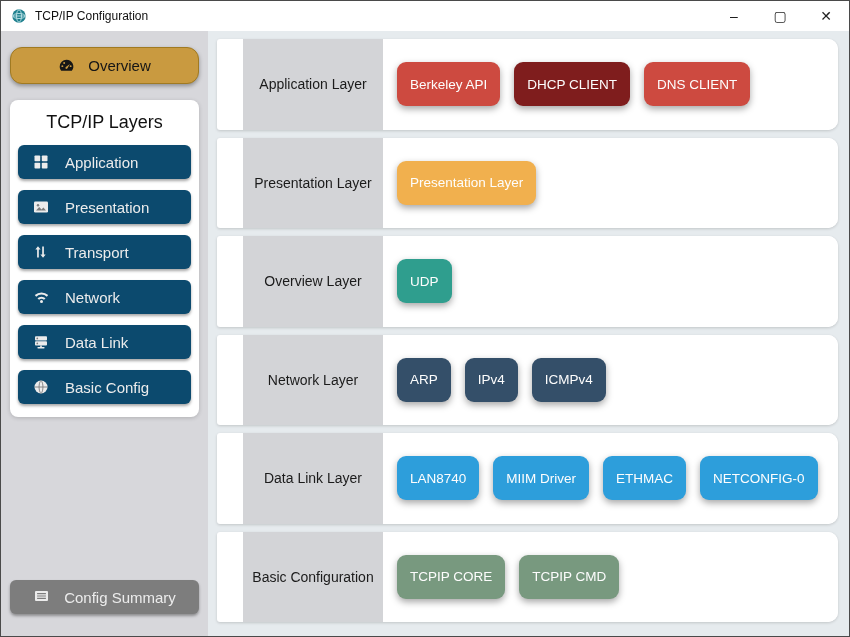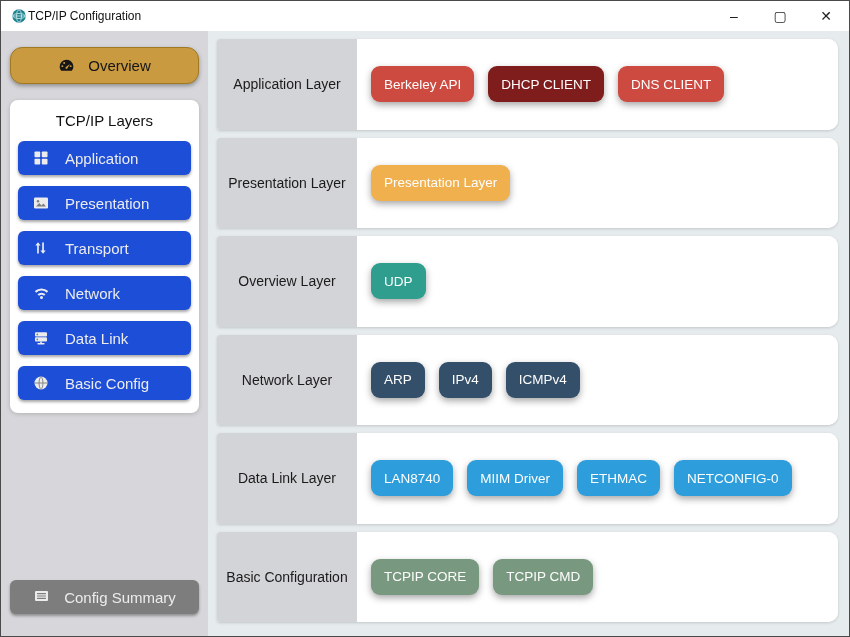--- a/index.html
+++ b/index.html
@@ -2,48 +2,48 @@
 <html><head>
 <meta charset="utf-8">
 <style>
   * { box-sizing: border-box; margin: 0; padding: 0; }
   html,body { width:850px; height:637px; }
   body { font-family:"Liberation Sans", sans-serif; background:#fff; }
 
   .window { width:850px; height:637px; border:1px solid #4a4a4a; display:flex; flex-direction:column; background:#e6ebee; overflow:hidden; }
 
   
-  .titlebar { height:30px; flex:0 0 30px; background:#ffffff; display:flex; align-items:center; padding-left:10px; gap:1px; }
+  .titlebar { height:30px; flex:0 0 30px; background:#ffffff; display:flex; align-items:center; padding-left:10px; gap:8px; }
   .app-icon svg { display:block; }
   .title-text { font-size:12px; color:#101010; }
   .controls { margin-left:auto; display:flex; height:100%; }
   .ctrl { width:46px; height:100%; display:flex; align-items:center; justify-content:center; font-size:14px; color:#1f1f1f; cursor:default; }
 
   
   .app-body { flex:1; display:flex; min-height:0; }
 
   
   .sidebar { width:207px; flex:0 0 207px; background:#d7d7db; position:relative; padding:16px 9px 0 9px; }
   .overview-btn { width:100%; height:37px; border-radius:12px; background:#c99a40; border:1px solid #a07a22; display:flex; align-items:center; justify-content:center; gap:13px; font-size:15px; color:#161616; font-family:inherit; box-shadow:0 2px 4px rgba(0,0,0,.35); cursor:pointer; }
   .overview-btn .icn svg { display:block; }
 
   .layers-panel { margin-top:16px; background:#ffffff; border-radius:8px; padding:12px 8px 2px 8px; box-shadow:0 1px 4px rgba(0,0,0,.18); }
-  .panel-title { text-align:center; font-size:15px; color:#111; margin-bottom:12px; }
-  .side-btn { width:100%; height:34px; margin-bottom:11px; border-radius:6px; background:#1d4ed8; border:none; color:#ececec; display:flex; align-items:center; gap:15px; padding:0 8px 0 15px; font-size:15px; font-family:inherit; box-shadow:0 2px 3px rgba(0,0,0,.35); cursor:pointer; }
+  .panel-title { text-align:center; font-size:18px; color:#111; margin-bottom:12px; }
+  .side-btn { width:100%; height:34px; margin-bottom:11px; border-radius:6px; background:#0c4a6e; border:none; color:#ececec; display:flex; align-items:center; gap:15px; padding:0 8px 0 15px; font-size:15px; font-family:inherit; box-shadow:0 2px 3px rgba(0,0,0,.35); cursor:pointer; }
   .side-btn .icn { width:17px; display:flex; }
   .side-btn .icn svg { display:block; }
 
   .summary-btn { position:absolute; left:9px; right:9px; bottom:22px; height:34px; border-radius:6px; background:#7d7d7d; border:none; color:#ececec; display:flex; align-items:center; justify-content:center; gap:14px; font-size:15px; font-family:inherit; box-shadow:0 2px 3px rgba(0,0,0,.35); cursor:pointer; }
 
   
   .main { flex:1; display:flex; flex-direction:column; gap:8px; padding:8px 11px 14px 9px; background:#e6ebee; min-height:0; }
   .layer-row { flex:1; display:flex; border-radius:3px 10px 10px 3px; background:#fff; box-shadow:0 1px 3px rgba(0,0,0,.16); overflow:hidden; min-height:0; }
-  .row-label { width:140px; flex:0 0 140px; background:#d3d4d7; display:flex; align-items:center; justify-content:center; text-align:center; font-size:14px; color:#1b1b1b; padding:0 4px; }
+  .row-label { width:140px; flex:0 0 140px; background:#d3d4d7; display:flex; align-items:center; justify-content:center; text-align:center; font-size:14px; color:#1b1b1b; padding:0 4px;margin-left:26px; }
   .row-content { flex:1; display:flex; align-items:center; gap:14px; padding:0 14px; background:#fff; }
-  .chip { height:36px; min-width:50px; padding:0 13px; border:none; border-radius:9px; color:#fdfdfd; font-size:13.5px; font-family:inherit; box-shadow:0 3px 7px rgba(0,0,0,.35); cursor:pointer; white-space:nowrap; }
+  .chip { height:44px; min-width:50px; padding:0 13px; border:none; border-radius:9px; color:#fdfdfd; font-size:13.5px; font-family:inherit; box-shadow:0 3px 7px rgba(0,0,0,.35); cursor:pointer; white-space:nowrap; }
 </style>
 </head>
 <body>
 
 <div class="window">
 
   <header class="titlebar">
     <span class="app-icon">
         <svg width="16" height="16" viewBox="0 0 16 16">
           <circle cx="8" cy="8" r="6.7" fill="#1d7f8d"></circle>

